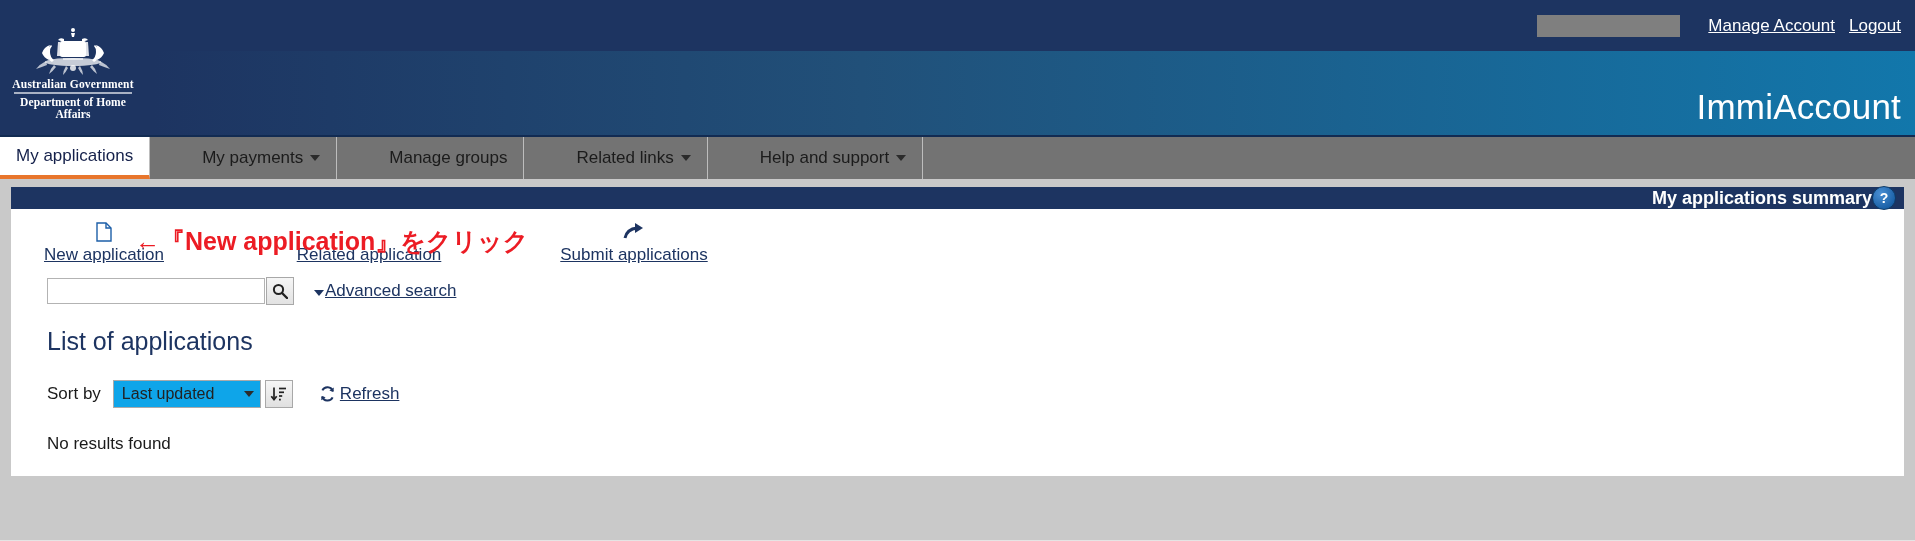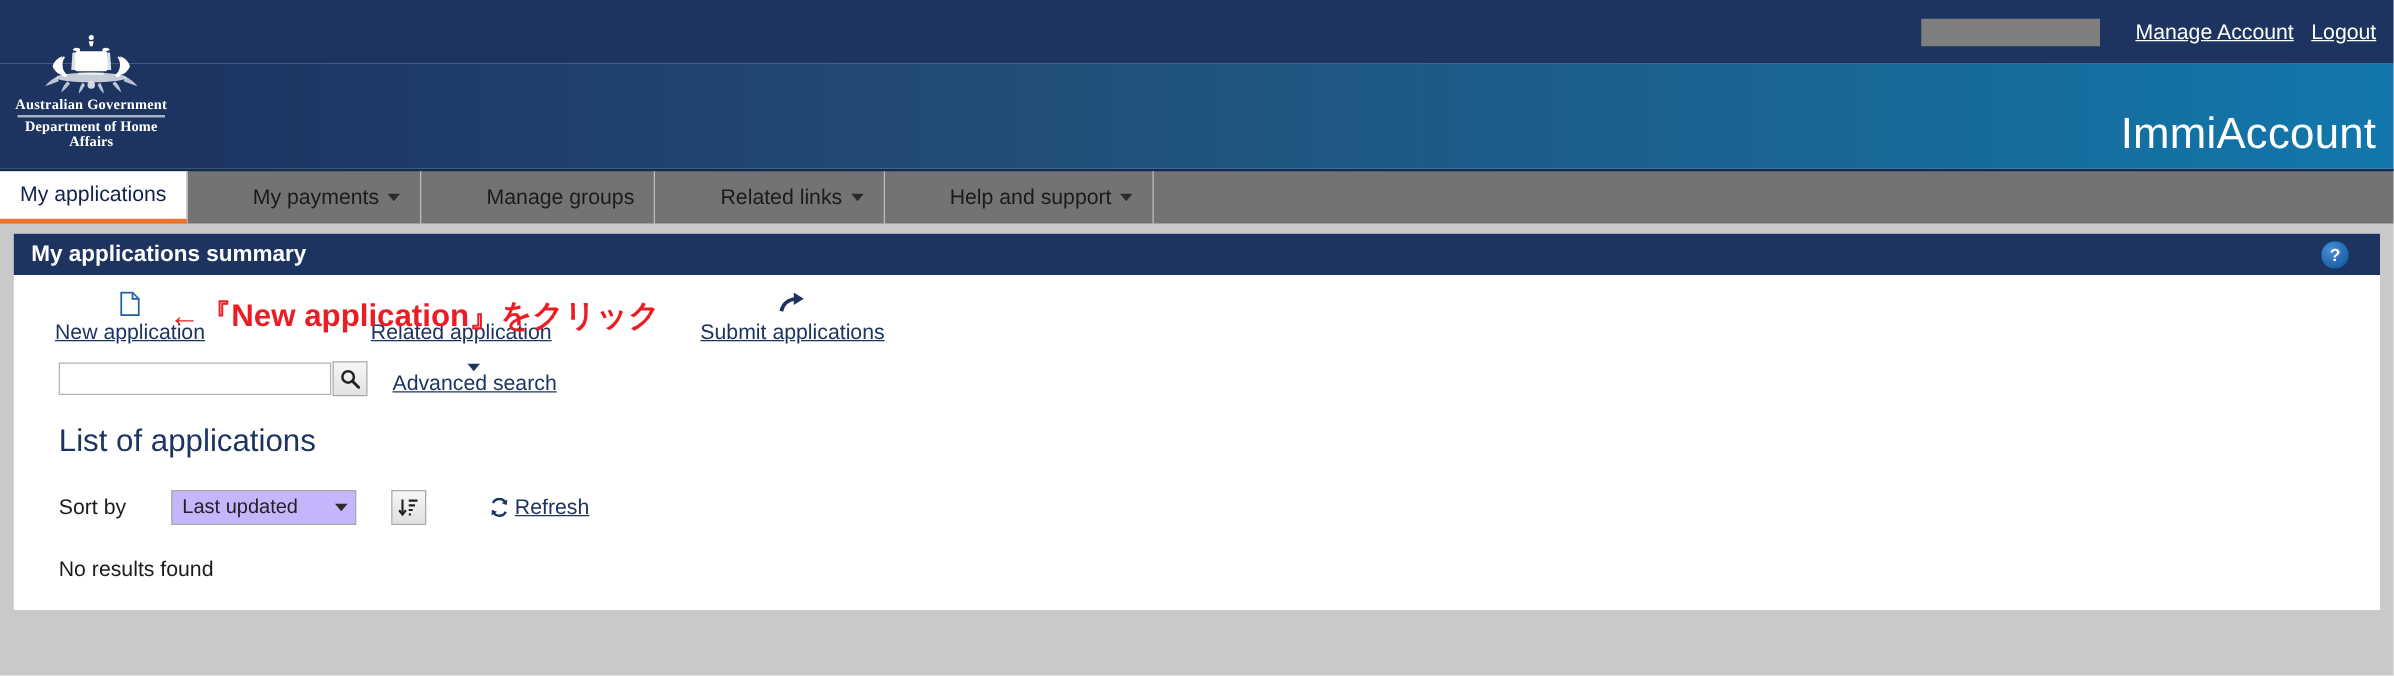--- a/index.html
+++ b/index.html
@@ -130,25 +130,25 @@
     padding: 8px 0 0 0;
     height: 349px;
     box-sizing: border-box;
   }
   .content-wrap {
     margin: 0 11px 0 11px;
     background: #ffffff;
   }
   .panel-head {
     background: #1d3461;
-    height: 33px;
-    display: flex;
-    align-items: center;
-    justify-content: space-between;
-    padding: 0 24px 0 14px;
+    height: 22px;
+    display: flex;
+    align-items: center;
+    justify-content: flex-end;
+    padding: 0 8px 0 14px;
     box-sizing: border-box;
   }
   .panel-title {
     color: #ffffff;
     font-size: 18px;
     font-weight: bold;
   }
   .help-badge {
     width: 22px;
     height: 22px;
@@ -229,21 +229,20 @@
     display: flex;
     align-items: center;
     justify-content: center;
     cursor: pointer;
   }
   .adv-search-wrap {
     display: flex;
     align-items: center;
     margin-left: 20px;
     cursor: pointer;
-    flex-direction: column;
   }
   .adv-caret {
     width: 0;
     height: 0;
     border-left: 5px solid transparent;
     border-right: 5px solid transparent;
     border-top: 6px solid #1d3461;
     margin-right: 1px;
     margin-top: 3px;
   }
@@ -260,32 +259,31 @@
     padding-left: 36px;
     margin-top: 22px;
   }
 
   
   .sort-row {
     display: flex;
     align-items: center;
     padding-left: 36px;
     margin-top: 24px;
-    gap: 24px;
   }
   .sort-label {
     font-size: 17px;
     color: #1b1b1b;
     margin-right: 12px;
   }
   .sort-select {
     width: 148px;
     height: 28px;
     border: 1px solid #aaaaaa;
-    background: #c4b5fd;
+    background: #0ea5e9;
     box-sizing: border-box;
     font-size: 16px;
     color: #222;
     display: flex;
     align-items: center;
     justify-content: space-between;
     padding: 0 6px 0 8px;
     cursor: pointer;
   }
   .sort-dir-btn {

